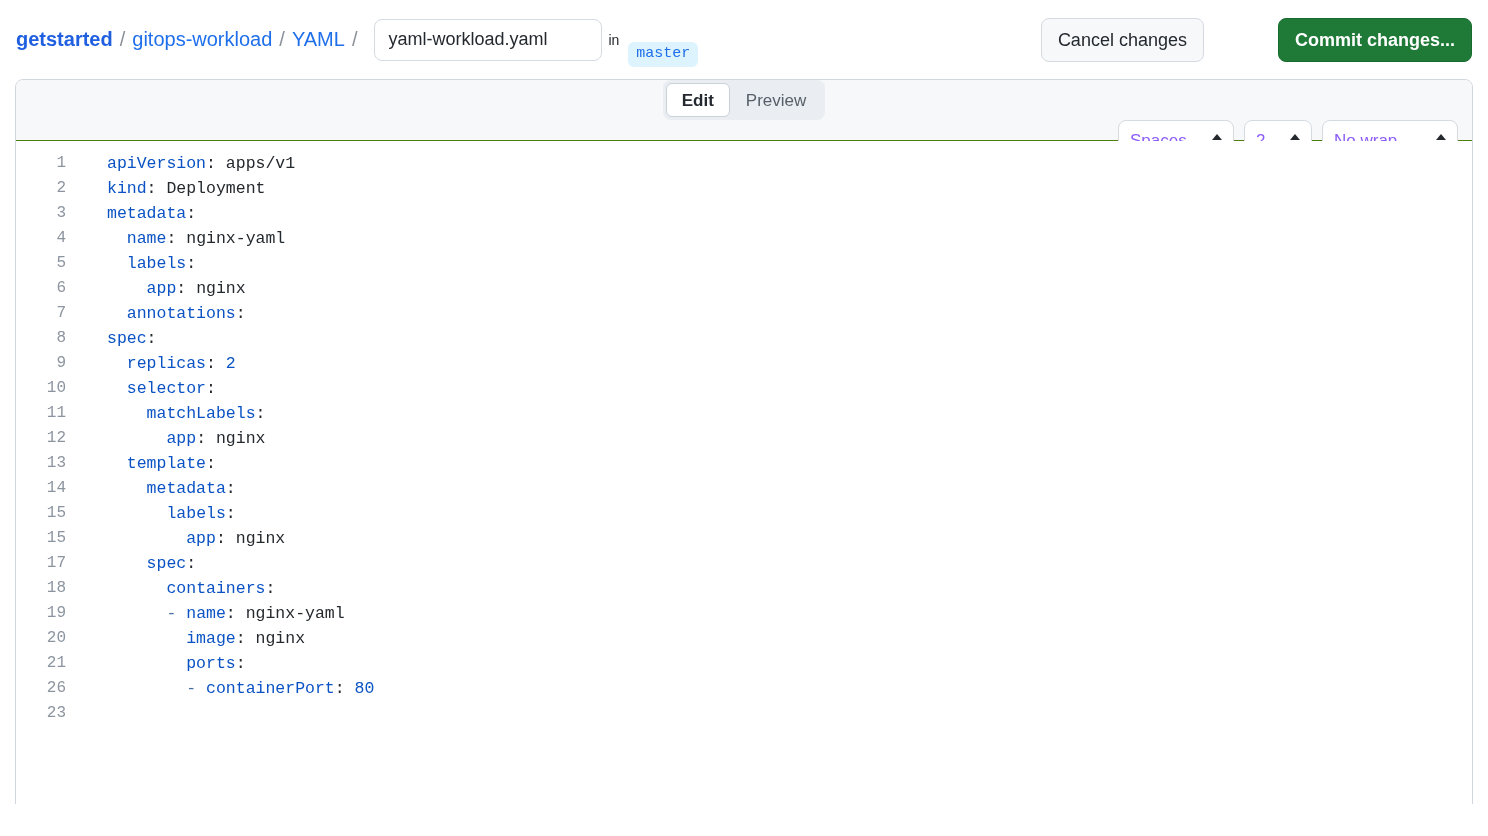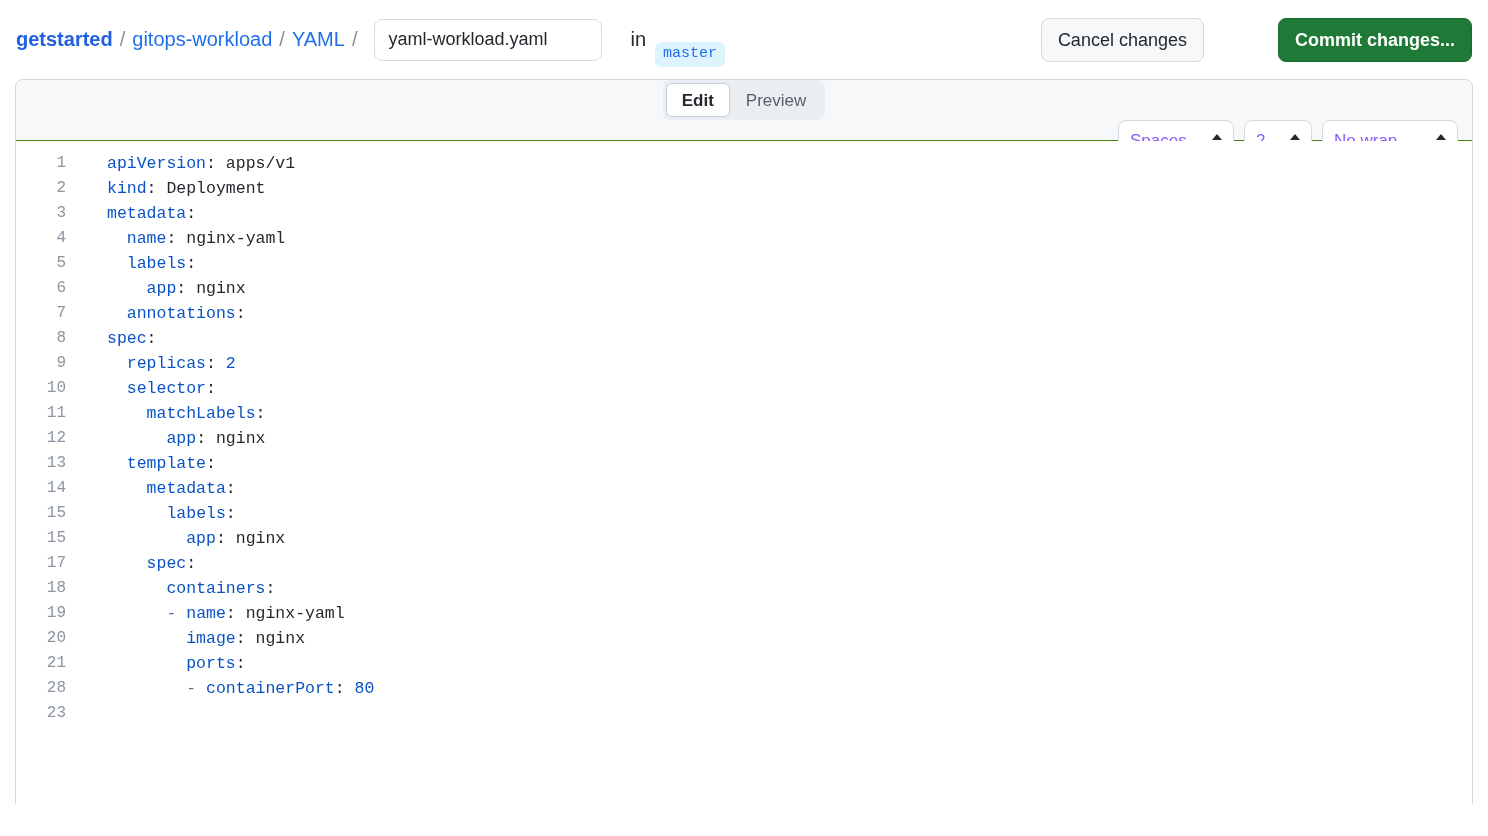--- a/index.html
+++ b/index.html
@@ -25,21 +25,21 @@
   .bc-link.strong { font-weight: 700; color: #1f5fe0; }
   .bc-sep { color: #8a9199; margin: 0 7px; font-weight: 400; }
   .filename-input {
     margin-left: 10px;
     width: 228px; height: 42px;
     border: 1px solid #d5dae0; border-radius: 8px;
     background: #ffffff; color: #24292f;
     font-family: "Liberation Sans", sans-serif;
     font-size: 18px; padding: 0 13px; outline: none;
   }
-  .in-word { margin-left: 28px; font-size: 20px; color: #24292f; }
+  .in-word { margin-left: 6px; font-size: 14px; color: #24292f; }
   .branch-badge {
     margin-left: 9px;
     background: #ddf4ff; color: #1f6feb;
     font-family: "Liberation Mono", monospace;
     font-size: 15px; padding: 4px 8px; border-radius: 6px;
     line-height: 1.1;
     margin-top: 30px;
   }
   .header-actions { margin-left: auto; display: flex; align-items: center; gap: 27px; }
   .btn {
@@ -263,21 +263,21 @@
         </div>
         <div class="code-line">
           <div class="ln">20</div>
           <div class="lc">        <span class="k">image</span><span class="p">:</span><span class="p"> nginx</span></div>
         </div>
         <div class="code-line">
           <div class="ln">21</div>
           <div class="lc">        <span class="k">ports</span><span class="p">:</span></div>
         </div>
         <div class="code-line">
-          <div class="ln">28</div>
+          <div class="ln">26</div>
           <div class="lc">        <span class="d">- </span><span class="k">containerPort</span><span class="p">:</span><span class="n"> 80</span></div>
         </div>
         <div class="code-line">
           <div class="ln">23</div>
           <div class="lc"></div>
         </div>
       </div>
 
   </div>
 </div>

